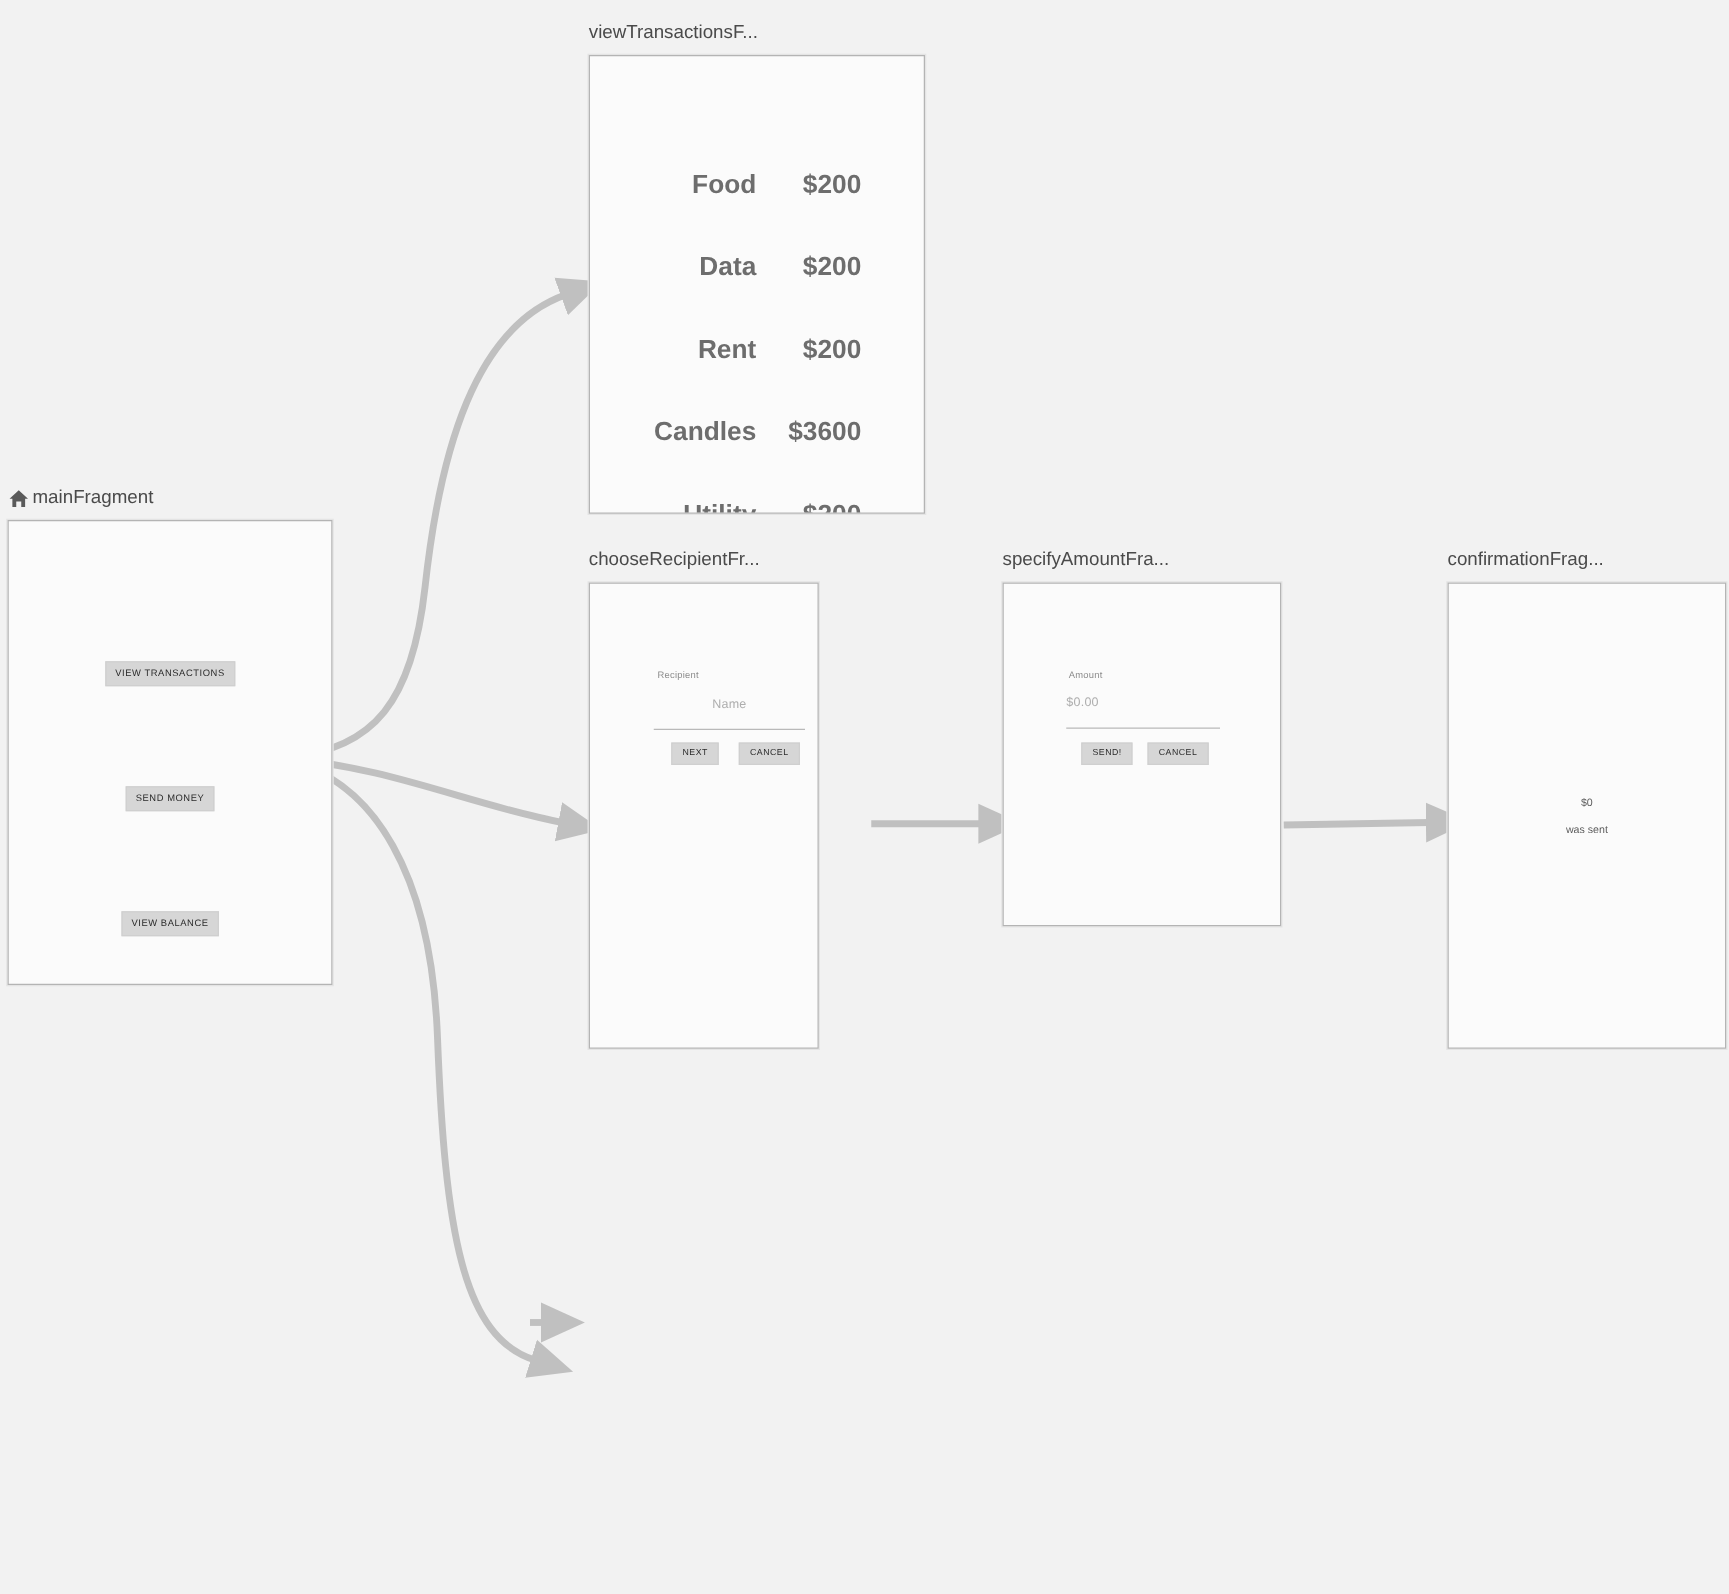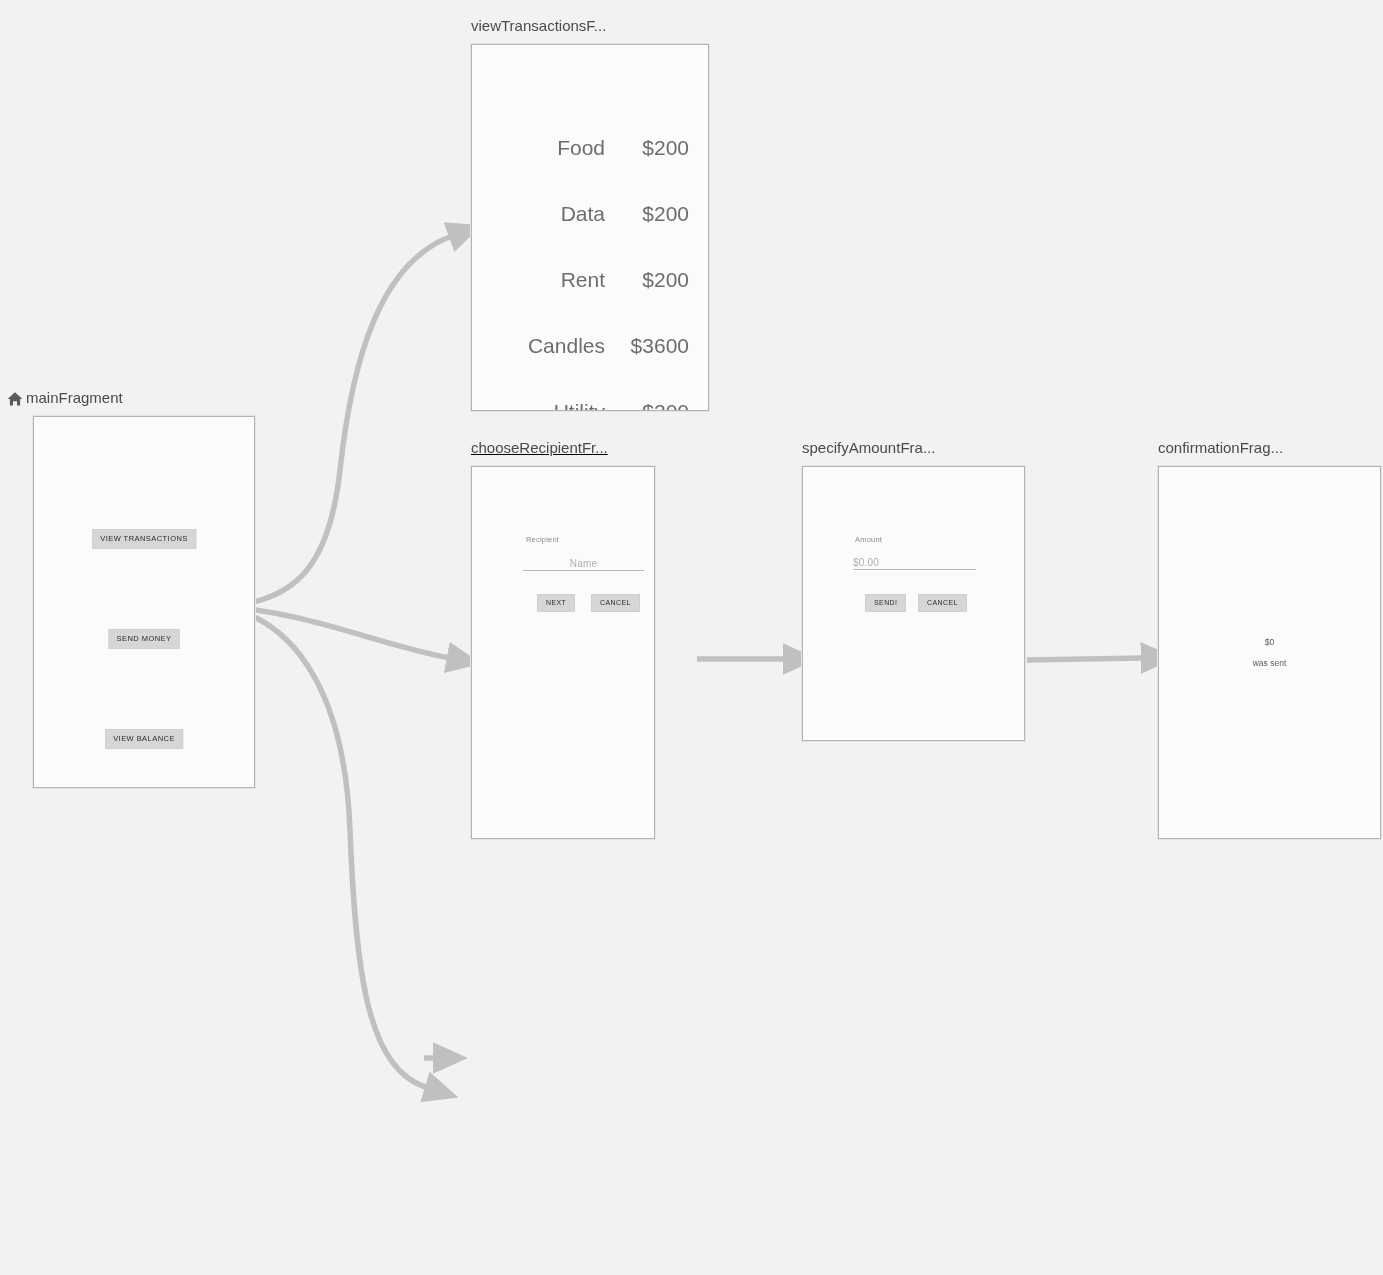--- a/index.html
+++ b/index.html
@@ -103,21 +103,21 @@
     position: absolute;
     font-size: 7.5px;
     color: #8c8c8c;
     letter-spacing: 0.2px;
   }
   .form-input {
     position: absolute;
     border-bottom: 1px solid #b9b9b9;
     font-size: 10px;
     color: #aeaeae;
-    padding-bottom: 1px;
+    padding-bottom: 14px;
     letter-spacing: 0.2px;
   }
   .form-btn {
     position: absolute;
     background: #d6d6d6;
     border: 1px solid #cfcfcf;
     color: #2b2b2b;
     font-size: 7px;
     letter-spacing: 0.4px;
     padding: 4px 8px 4.5px 8px;
@@ -176,30 +176,30 @@
 
   <div class="node" style="left:6px; top:385px;">
     <div class="node-title">
       <span class="home-icon">
         <svg viewBox="0 0 18 18" width="18" height="18">
           <path d="M9 2.2 L16.4 9.0 L14.1 9.0 L14.1 15.6 L11.0 15.6 L11.0 11.2 L7.0 11.2 L7.0 15.6 L3.9 15.6 L3.9 9.0 L1.6 9.0 Z" fill="#5a5a5a"></path>
         </svg>
       </span>
       <span>mainFragment</span>
     </div>
-    <div class="node-frame" style="width:222px; height:372px;margin-left:27px;">
+    <div class="node-frame" style="width:260px; height:372px;">
       <div class="mf-btn" style="top:112px;">VIEW TRANSACTIONS</div>
       <div class="mf-btn" style="top:212px;">SEND MONEY</div>
       <div class="mf-btn" style="top:312px;text-align:center;">VIEW BALANCE</div>
     </div>
   </div>
 
   <div class="node" style="left:471px; top:13px;">
     <div class="node-title">viewTransactionsF...</div>
-    <div class="node-frame" style="width:238px; height:367px;">
+    <div class="node-frame" style="width:269px; height:367px;font-weight:bold;">
 
       <div class="tx-row" style="top:91px;">
         <span class="tx-name">Food</span>
         <span class="tx-amt">$200</span>
       </div>
 
       <div class="tx-row" style="top:157px;">
         <span class="tx-name">Data</span>
         <span class="tx-amt">$200</span>
       </div>
@@ -214,21 +214,21 @@
         <span class="tx-amt">$3600</span>
       </div>
 
       <div class="tx-row" style="top:355px;">
         <span class="tx-name">Utility</span>
         <span class="tx-amt">$200</span>
       </div>
     </div>
   </div>
 
-  <div class="node" style="left:471px; top:435px;text-decoration:underline;">
+  <div class="node" style="left:471px; top:435px;">
     <div class="node-title">chooseRecipientFr...</div>
     <div class="node-frame" style="width:184px; height:373px;text-align:center;">
       <span class="form-label" style="left:54px; top:68px;">Recipient</span>
       <div class="form-input" style="left:51px; top:91px; width:121px;">Name</div>
       <div class="form-btn" style="left:65px; top:127px;">NEXT</div>
       <div class="form-btn" style="left:119px; top:127px;">CANCEL</div>
     </div>
   </div>
 
   <div class="node" style="left:802px; top:435px;">

